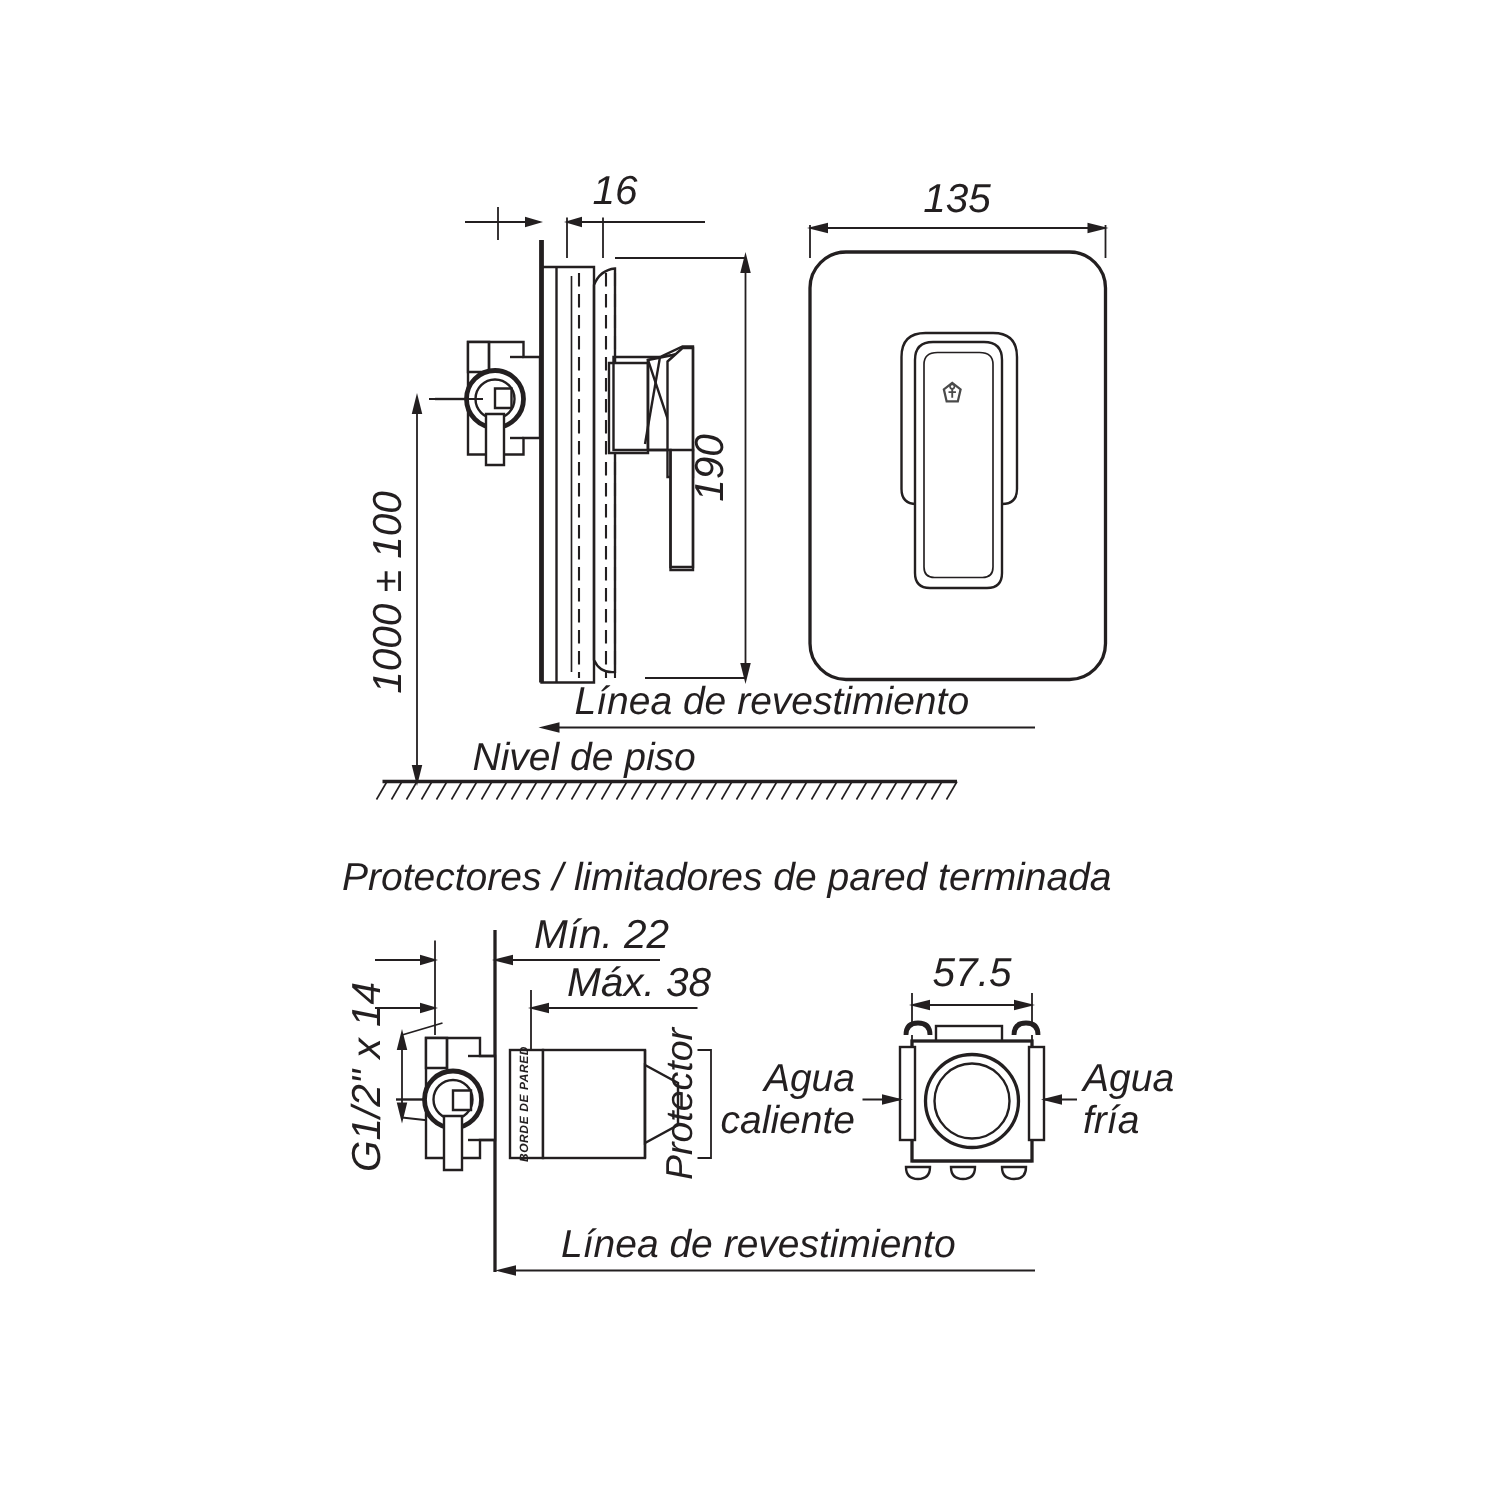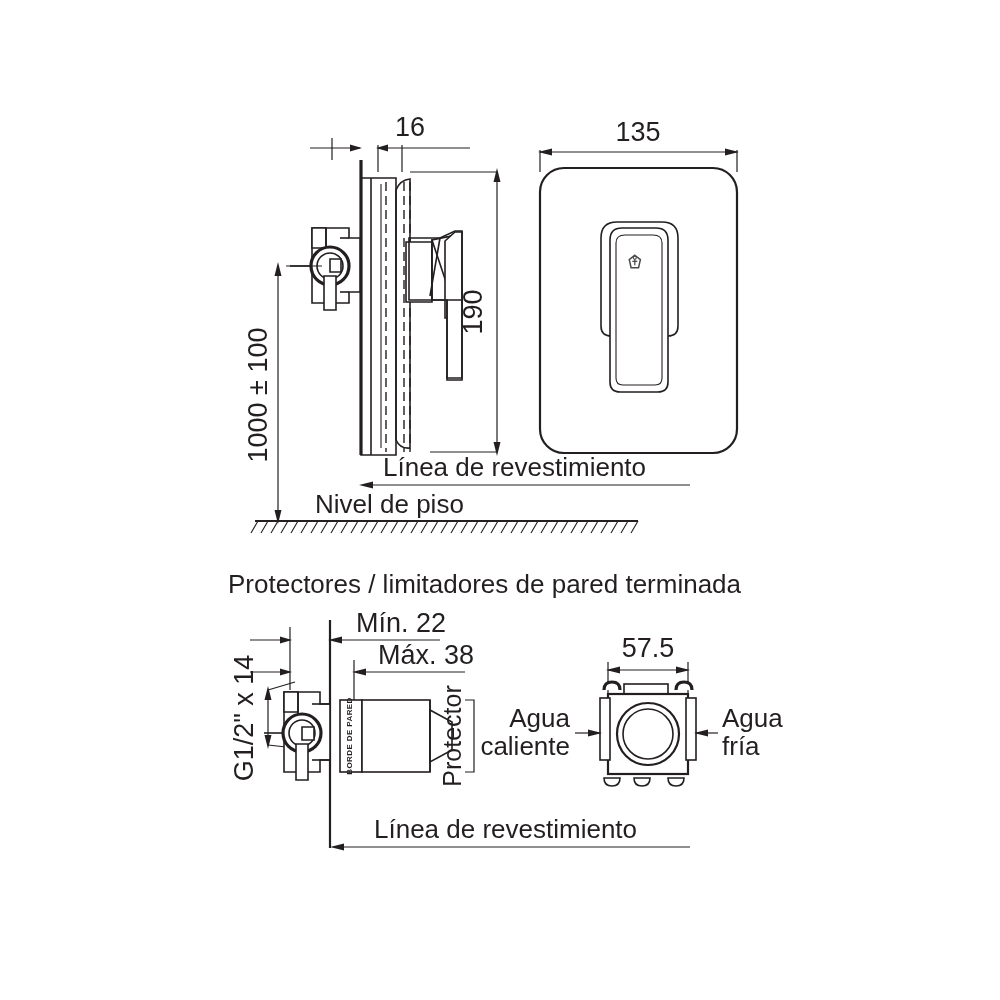--- a/index.html
+++ b/index.html
@@ -14,20 +14,21 @@
     color: #231f20;
     overflow: hidden;
     position: relative;
   }
   #sheet {
     position: absolute;
     left: 0;
     top: 0;
     width: 1000px;
     height: 1000px;
+    font-style: italic;
   }
   svg {
     display: block;
   }
   .ln {
     stroke: #231f20;
     fill: none;
     stroke-width: 1.6;
     stroke-linecap: butt;
   }

